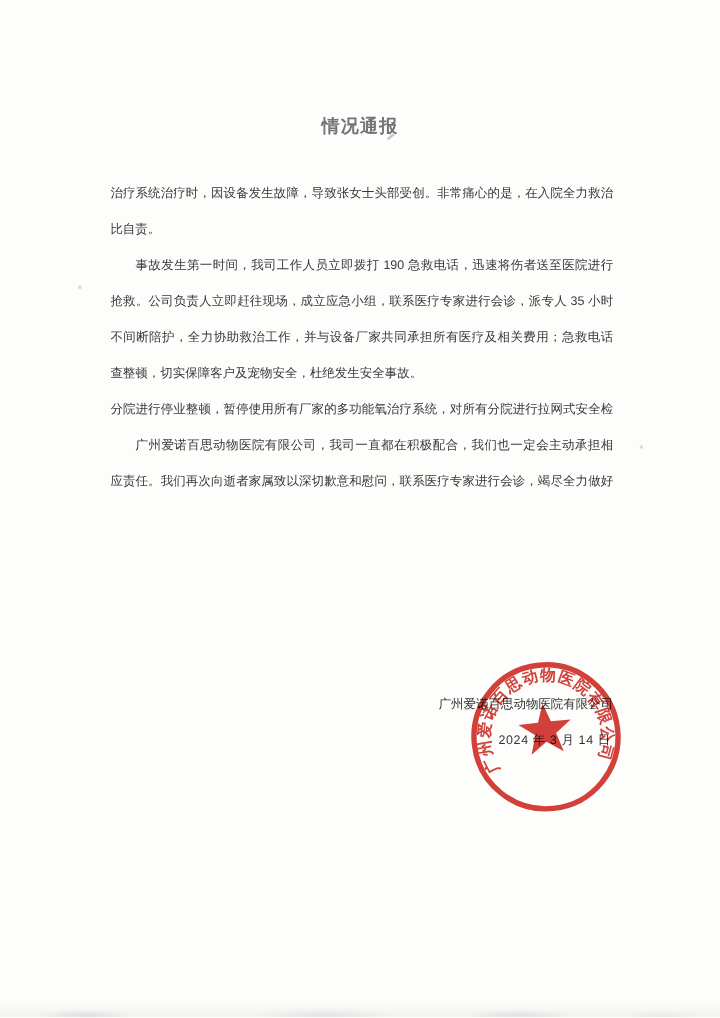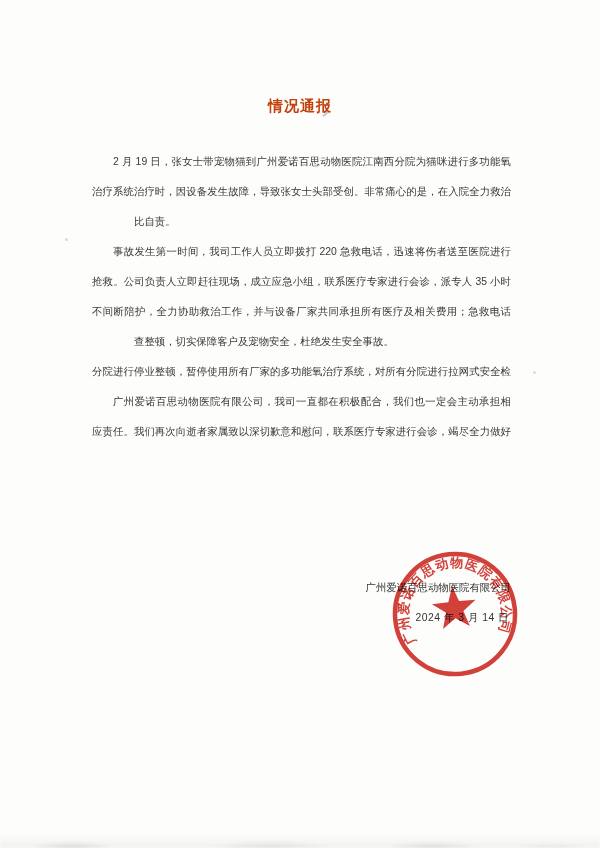--- a/index.html
+++ b/index.html
@@ -45,21 +45,21 @@
   }
 
   .doc-title {
     position: absolute;
     top: 87px;
     left: 0;
     width: 100%;
     text-align: center;
     font-size: 15px;
     font-weight: bold;
-    color: #c2410c;
+    color: #737373;
     letter-spacing: 1px;
     line-height: 18px;
   }
 
   .doc-body {
     position: absolute;
     top: 147px;
     left: 92px;
     width: 419px;
   }
@@ -69,21 +69,20 @@
     height: 30px;
     white-space: nowrap;
     text-align: justify;
     text-align-last: justify;
     letter-spacing: 0;
     color: #383838;
   }
   .line.indent { text-indent: 21px; }
   .line.para-end {
     text-align-last: left;
-    margin-left: 42px;
   }
 
   .signature {
     position: absolute;
     top: 573px;
     right: 89px;
     text-align: right;
     font-size: 10.4px;
     line-height: 30px;
     color: #333333;
@@ -113,25 +112,24 @@
 <div class="page">
 
   <h1 class="doc-title">情况通报</h1>
 
   <div class="artifact slash" style="left:322px; top:113px;"></div>
   <div class="artifact dot" style="left:533px; top:371px;"></div>
   <div class="artifact dot" style="left:65px; top:238px;"></div>
 
   <div class="doc-body">
 
-    <div class="line indent">2 月 19 日，张女士带宠物猫到广州爱诺百思动物医院江南西分院为猫咪进行多功能氧</div>
     <div class="line">治疗系统治疗时，因设备发生故障，导致张女士头部受创。非常痛心的是，在入院全力救治</div>
     <div class="line para-end">比自责。</div>
 
-    <div class="line indent">事故发生第一时间，我司工作人员立即拨打 220 急救电话，迅速将伤者送至医院进行</div>
+    <div class="line indent">事故发生第一时间，我司工作人员立即拨打 190 急救电话，迅速将伤者送至医院进行</div>
     <div class="line">抢救。公司负责人立即赶往现场，成立应急小组，联系医疗专家进行会诊，派专人 35 小时</div>
     <div class="line">不间断陪护，全力协助救治工作，并与设备厂家共同承担所有医疗及相关费用；急救电话</div>
     <div class="line para-end">查整顿，切实保障客户及宠物安全，杜绝发生安全事故。</div>
     <div class="line">分院进行停业整顿，暂停使用所有厂家的多功能氧治疗系统，对所有分院进行拉网式安全检</div>
 
     <div class="line indent">广州爱诺百思动物医院有限公司，我司一直都在积极配合，我们也一定会主动承担相</div>
     <div class="line">应责任。我们再次向逝者家属致以深切歉意和慰问，联系医疗专家进行会诊，竭尽全力做好</div>
   </div>
 
   <div class="signature">

